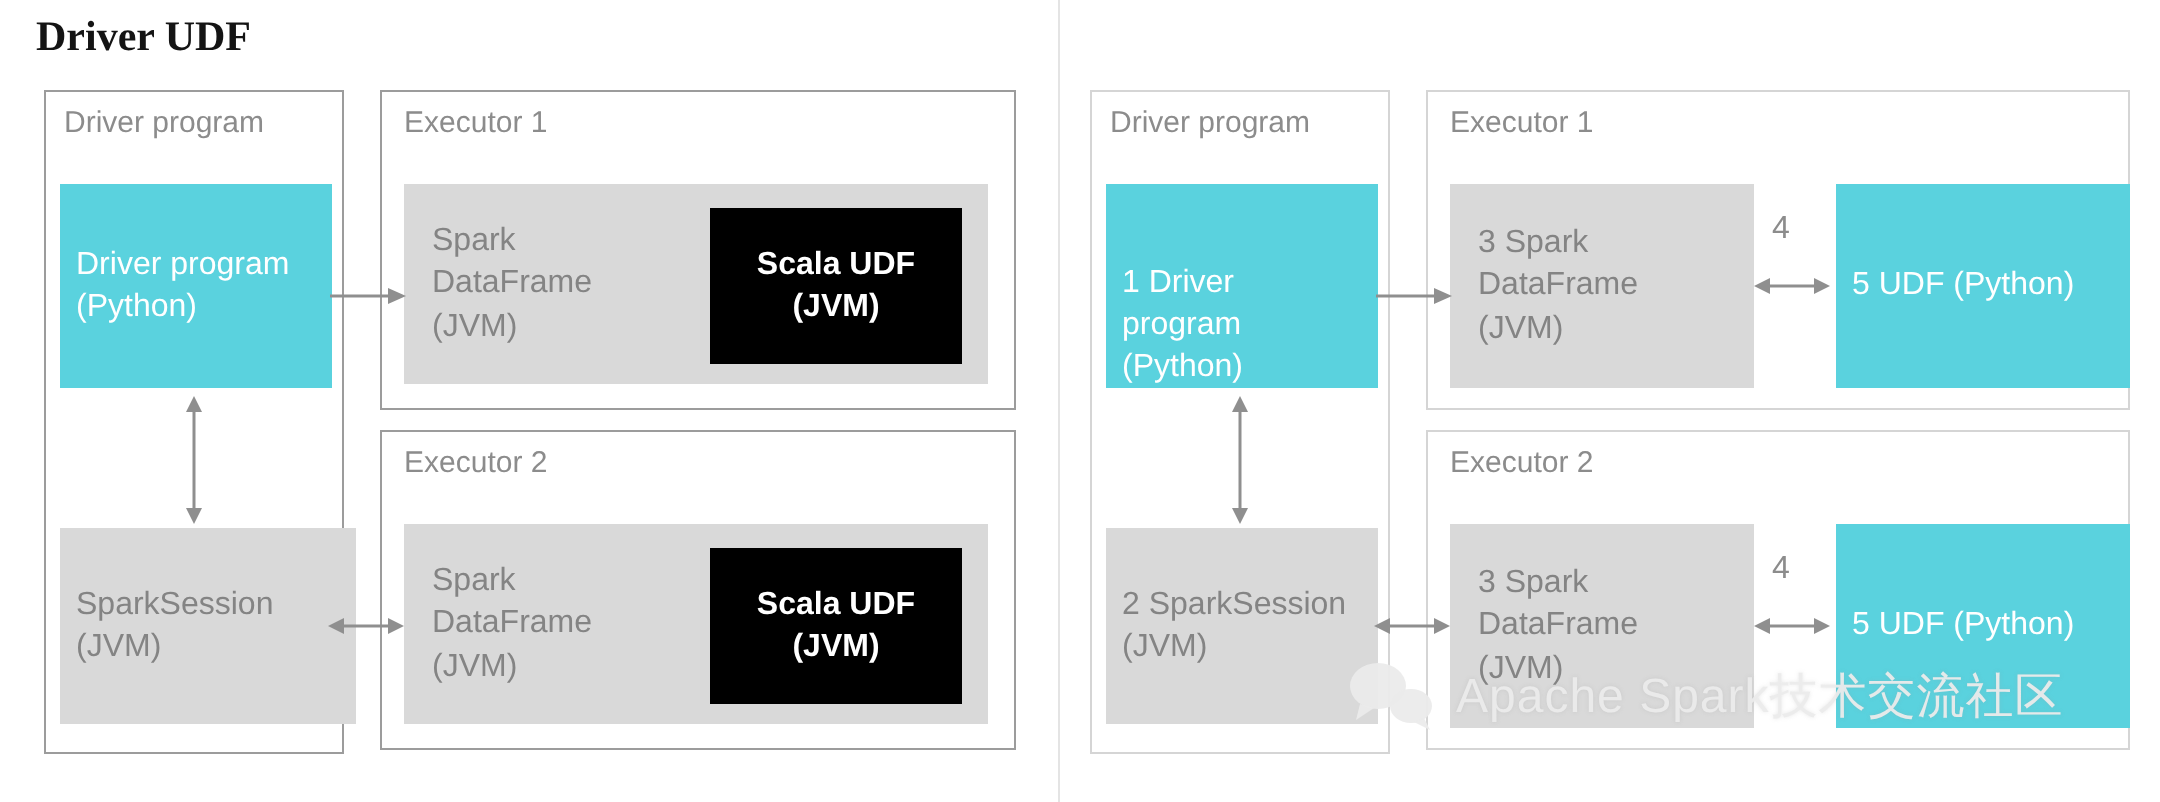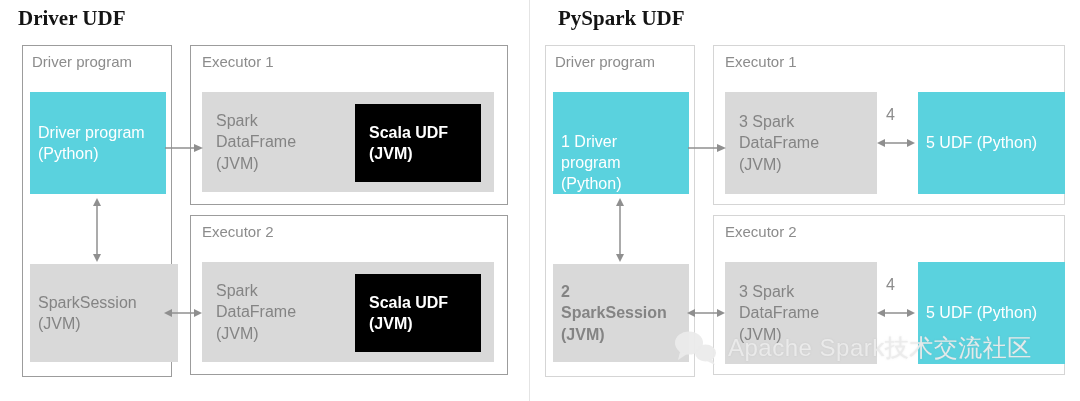--- a/index.html
+++ b/index.html
@@ -15,21 +15,21 @@
   }
   .outer-box { border:1px solid #9c9c9c; background:#ffffff; }
   .outer-box.light { border-color:#d5d5d5; }
   .box-label { font-size:15px; color:#8c8c8c; }
   .fill-box {
     display:flex; align-items:center; font-size:16px; line-height:1.32;
     padding:0 8px;
   }
   .cyanb { background:#5ad2de; color:#ffffff; }
   .grayb { background:#d9d9d9; color:#848484; }
-  .blackb { background:#000000; color:#ffffff; font-weight:bold; padding:16px 14px; }
+  .blackb { background:#000000; color:#ffffff; font-weight:bold; padding:16px 14px;text-align:center; }
   .df-pad { padding:0 14px; }
   .step-num { font-size:16px; color:#8c8c8c; }
   .divider { width:1px; background:#e4e4e4; }
   .arrow { position:absolute; }
   .arrow line { stroke:#8f8f8f; stroke-width:1.5; }
   .arrow polygon { fill:#8f8f8f; }
   .watermark {
     display:flex; align-items:center; gap:10px;
     color:rgba(235,235,235,0.95);
     font-size:24px; letter-spacing:0.5px;
@@ -84,36 +84,35 @@
     <polygon points="38,6 29,2 29,10"></polygon>
   </svg>
   <svg class="arrow" style="left:164px; top:307px;" width="38" height="12">
     <line x1="7" y1="6" x2="31" y2="6"></line>
     <polygon points="0,6 8,2 8,10"></polygon>
     <polygon points="38,6 30,2 30,10"></polygon>
   </svg>
 
   <div class="abs divider" style="left:529px; top:0; height:401px;"></div>
 
-  <div class="abs panel-title" style="left:558px; top:6px;">PySpark UDF</div>
 
   <div class="abs outer-box light" style="left:545px; top:45px; width:150px; height:332px;"></div>
   <div class="abs box-label" style="left:555px; top:53px;">Driver program</div>
 
   <div class="abs fill-box cyanb" style="left:553px; top:92px; width:136px; height:102px;align-items:flex-end;">
     <span style="max-width:75px;">1 Driver program (Python)</span>
   </div>
 
   <svg class="arrow" style="left:614px; top:198px;" width="12" height="64">
     <line x1="6" y1="7" x2="6" y2="57"></line>
     <polygon points="6,0 2,8 10,8"></polygon>
     <polygon points="6,64 2,56 10,56"></polygon>
   </svg>
 
-  <div class="abs fill-box grayb" style="left:553px; top:264px; width:136px; height:98px;font-weight:bold;">
+  <div class="abs fill-box grayb" style="left:553px; top:264px; width:136px; height:98px;">
     <span style="max-width:115px;">2 SparkSession (JVM)</span>
   </div>
 
   <div class="abs outer-box light" style="left:713px; top:45px; width:352px; height:160px;"></div>
   <div class="abs box-label" style="left:725px; top:53px;">Executor 1</div>
   <div class="abs fill-box grayb df-pad" style="left:725px; top:92px; width:152px; height:102px;">
     <span style="max-width:95px;">3 Spark DataFrame (JVM)</span>
   </div>
   <div class="abs step-num" style="left:886px; top:106px;">4</div>
   <svg class="arrow" style="left:877px; top:137px;" width="38" height="12">

